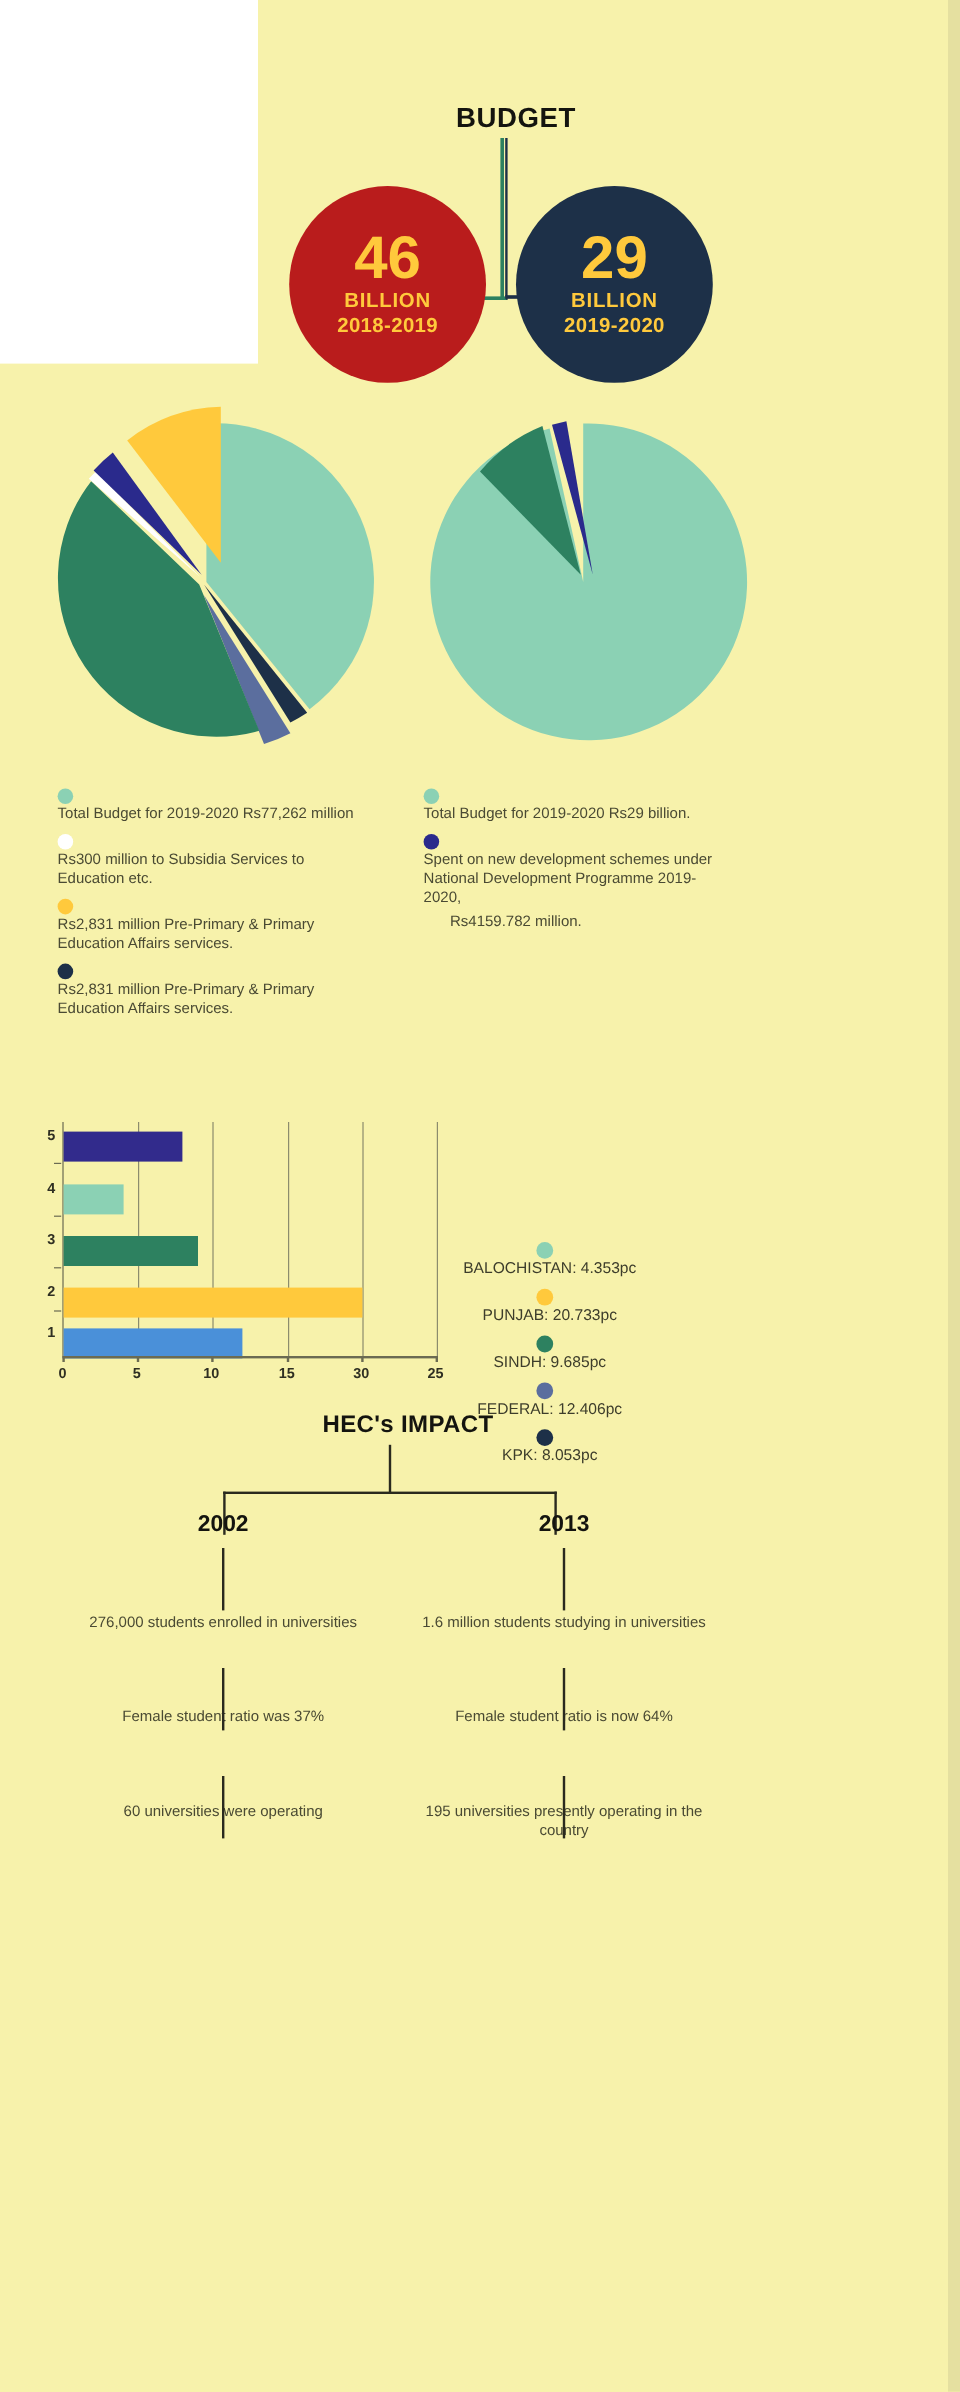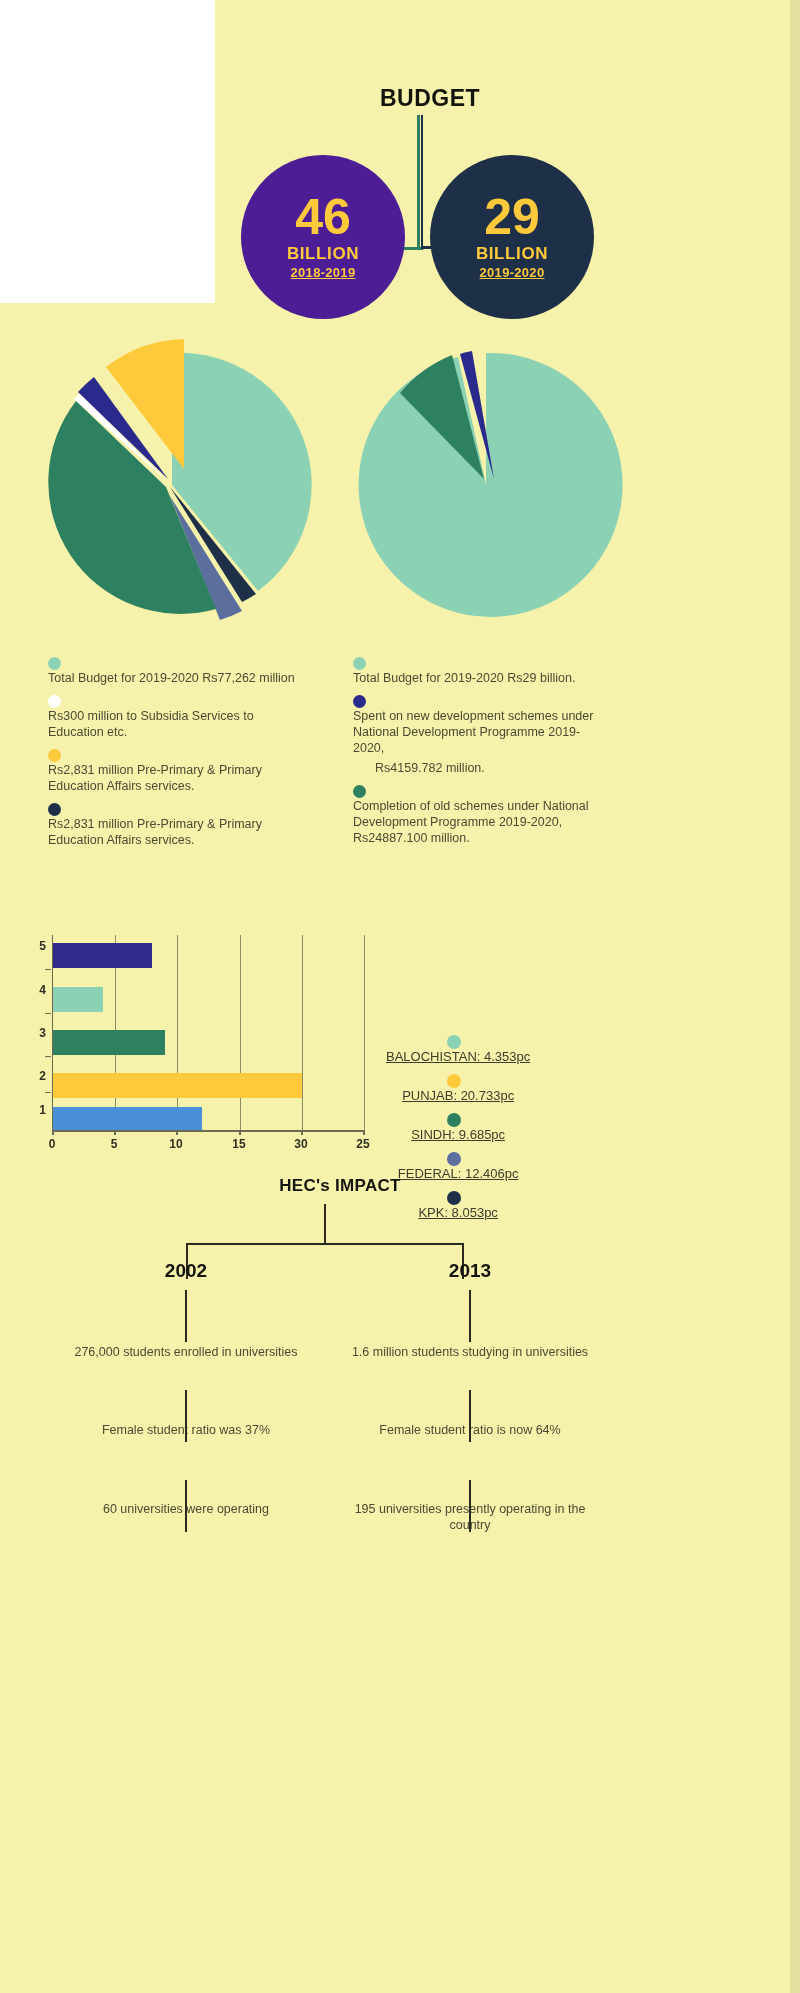--- a/index.html
+++ b/index.html
@@ -32,25 +32,25 @@
     position:absolute;left:400px;top:247px;width:22px;height:3px;background:#2d8160;
   }
   .connector-h-r{
     position:absolute;left:421px;top:246px;width:24px;height:3px;background:#1d3048;
   }
   .budget-circle{
     position:absolute;width:164px;height:164px;border-radius:50%;
     display:flex;flex-direction:column;align-items:center;justify-content:center;
     color:#ffc93c;
   }
-  #circle-2018{left:241px;top:155px;background:#4c1d95;}
+  #circle-2018{left:241px;top:155px;background:#b91c1c;}
   #circle-2019{left:430px;top:155px;background:#1d3048;}
   .bc-num{font-size:50px;font-weight:bold;line-height:.95;}
   .bc-unit{font-size:17px;font-weight:bold;letter-spacing:.6px;margin-top:2px;}
-  .bc-years{font-size:13px;font-weight:bold;letter-spacing:.3px;margin-top:1px;text-decoration:underline;}
+  .bc-years{font-size:17px;font-weight:bold;letter-spacing:.3px;margin-top:1px;}
 
   
   #pies{position:absolute;left:0;top:335px;width:800px;height:300px;}
   .pie-wrap{position:absolute;width:300px;height:300px;}
   #pie-left{left:20px;top:0;}
   #pie-right{left:340px;top:0;}
 
   
   .legend{position:absolute;font-size:12.5px;line-height:1.28;color:#4a4a33;}
   #legend-left{left:48px;top:655px;width:260px;}
@@ -72,28 +72,28 @@
     font-size:12px;font-weight:bold;color:#2f2f22;
   }
   .bar-xlabel{
     position:absolute;top:212px;width:30px;text-align:center;
     font-size:12px;font-weight:bold;color:#2f2f22;
   }
   .axis-bottom{position:absolute;left:52px;top:205px;width:313px;height:1.5px;background:#6b6b52;}
   .tickmark{position:absolute;top:205px;width:1.5px;height:5px;background:#6b6b52;}
   .ytick{position:absolute;left:45px;width:6px;height:1.2px;background:#6b6b52;}
   #bar-legend{position:absolute;left:386px;top:110px;font-size:13px;color:#3d3d2b;}
-  #bar-legend .legend-item{align-items:center;margin-bottom:10px;text-decoration:underline;}
+  #bar-legend .legend-item{align-items:center;margin-bottom:10px;}
   #bar-legend .legend-dot{margin-top:0;width:14px;height:14px;flex:0 0 14px;}
 
   
   #hec{position:absolute;left:0;top:1160px;width:800px;height:833px;}
   #hec-title{
     position:absolute;left:240px;top:16px;width:200px;text-align:center;
-    font-size:17px;font-weight:bold;color:#14140f;letter-spacing:.3px;
+    font-size:20px;font-weight:bold;color:#14140f;letter-spacing:.3px;
   }
   .tline{position:absolute;background:#2a2a1e;}
   .branch-col{position:absolute;width:260px;text-align:center;}
   #col-2002{left:56px;top:100px;}
   #col-2019{left:340px;top:100px;}
   .branch-year{font-size:19px;font-weight:bold;color:#14140f;}
   .branch-fact{font-size:12.5px;line-height:1.3;color:#4a4a33;}
   .fact-gap{height:62px;}
 </style>
 </head>
@@ -177,24 +177,20 @@
     <span class="legend-dot" style="background:#8bd1b4"></span>
     <span class="legend-text">Total Budget for 2019-2020 Rs29 billion.</span>
   </div>
   <div class="legend-item">
     <span class="legend-dot" style="background:#2a2a8c"></span>
     <span class="legend-text">Spent on new development schemes under National Development Programme 2019-2020,</span>
   </div>
   <div class="legend-item" style="margin-left:22px;margin-top:-3px;">
     <span class="legend-text">Rs4159.782 million.</span>
   </div>
-  <div class="legend-item">
-    <span class="legend-dot" style="background:#2d8160"></span>
-    <span class="legend-text">Completion of old schemes under National Development Programme 2019-2020, Rs24887.100 million.</span>
-  </div>
 </div>
 
 <div id="barchart">
   <div id="bar-plot">
     <div class="gridline" style="left:62px;"></div>
     <div class="gridline" style="left:124px;"></div>
     <div class="gridline" style="left:187px;"></div>
     <div class="gridline" style="left:249px;"></div>
     <div class="gridline" style="left:311px;"></div>
 

